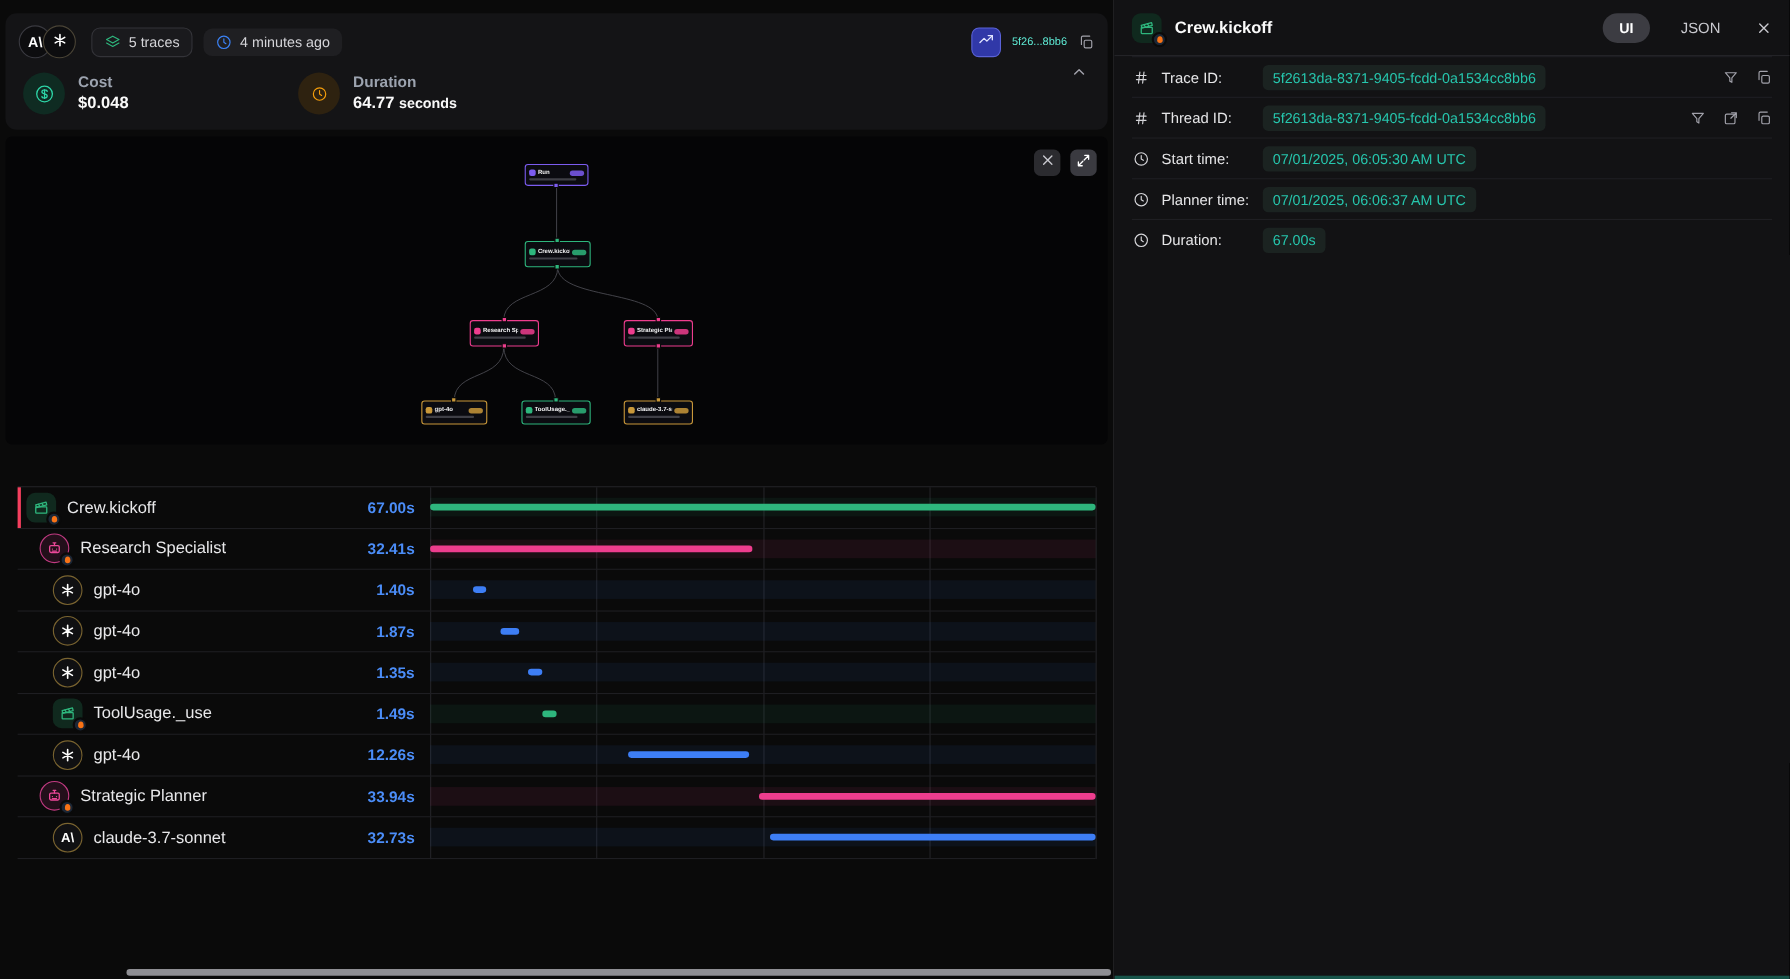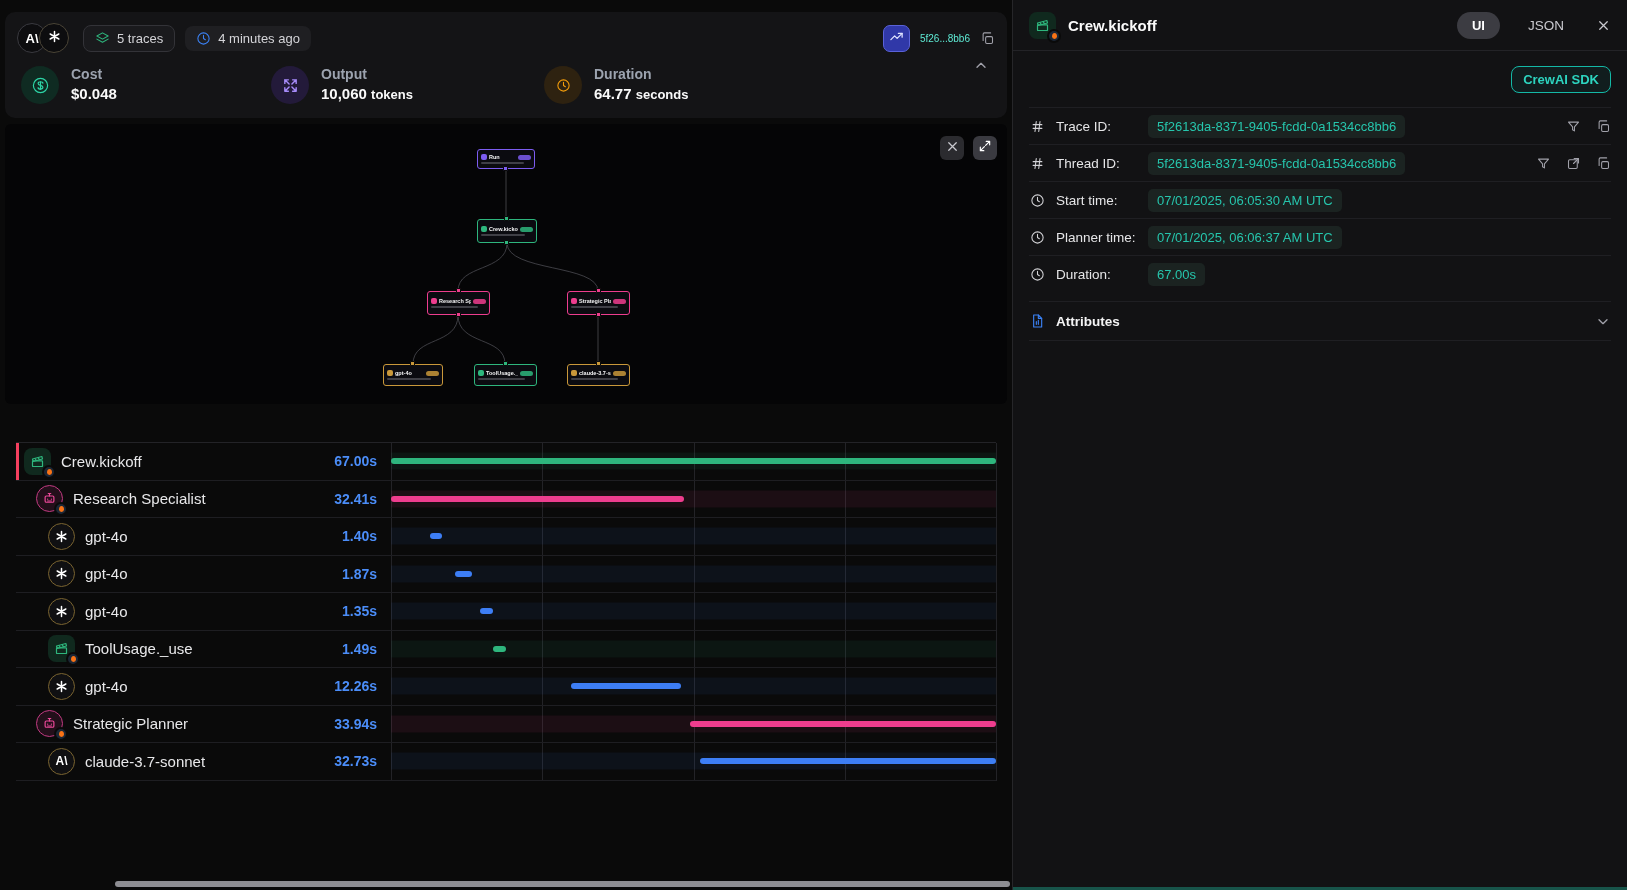--- a/index.html
+++ b/index.html
@@ -168,31 +168,20 @@
                 <circle cx="12" cy="12" r="9"></circle>
                 <path d="M12 7v10M15 9c0-1-1.3-1.7-3-1.7S9 8 9 9.5s1 2 3 2.4 3 1 3 2.4-1.3 2.2-3 2.2-3-.7-3-1.8"></path>
               </svg>
             </span>
     <div>
       <div class="stat-label">Cost</div>
       <div class="stat-value">$0.048</div>
     </div>
   </div>
   <div class="stat">
-    <span class="stat-ic" style="color:#a78bfa;background:#231a3a">
-              <svg width="17" height="17" viewBox="0 0 24 24" fill="none" stroke="currentColor" stroke-width="2" stroke-linecap="round" stroke-linejoin="round">
-                <path d="M4 4l6 6M4 9V4h5M20 20l-6-6M20 15v5h-5M20 4l-6 6M15 4h5v5M4 20l6-6M4 15v5h5"></path>
-              </svg>
-            </span>
-    <div>
-      <div class="stat-label">Output</div>
-      <div class="stat-value">10,060 <span class="unit">tokens</span></div>
-    </div>
-  </div>
-  <div class="stat">
     <span class="stat-ic" style="color:#f59e0b;background:#2e2210">
               <svg width="15" height="15" viewBox="0 0 24 24" fill="none" stroke="currentColor" stroke-width="1.7" stroke-linecap="round" stroke-linejoin="round">
                 <circle cx="12" cy="12" r="9"></circle>
                 <path d="M12 7v5l3 2"></path>
               </svg>
             </span>
     <div>
       <div class="stat-label">Duration</div>
       <div class="stat-value">64.77 <span class="unit">seconds</span></div>
     </div>
@@ -502,23 +491,20 @@
         <span class="tab-plain">JSON</span>
         <span class="rp-close ic" id="close-panel-ic">
             <svg width="15" height="15" viewBox="0 0 24 24" fill="none" stroke="currentColor" stroke-width="2" stroke-linecap="round" stroke-linejoin="round">
               <path d="M6 6l12 12M18 6L6 18"></path>
             </svg>
           </span>
       </div>
     </div>
     <div class="rp-div"></div>
     <div class="rp-body">
-      <div class="sdk-row">
-        <span class="sdk-badge">CrewAI SDK</span>
-      </div>
       <div id="fields">
   <div class="field">
     <span class="fic ic">
               <svg width="15" height="15" viewBox="0 0 24 24" fill="none" stroke="currentColor" stroke-width="1.7" stroke-linecap="round" stroke-linejoin="round">
                 <path d="M5 9h14M5 15h14M10 4L8 20M16 4l-2 16"></path>
               </svg>
             </span>
     <span class="flabel">Trace ID:</span>
     <span class="fvalue">5f2613da-8371-9405-fcdd-0a1534cc8bb6</span>
     <span class="factions">
@@ -590,33 +576,17 @@
               <svg width="15" height="15" viewBox="0 0 24 24" fill="none" stroke="currentColor" stroke-width="1.7" stroke-linecap="round" stroke-linejoin="round">
                 <circle cx="12" cy="12" r="9"></circle>
                 <path d="M12 7v5l3 2"></path>
               </svg>
             </span>
     <span class="flabel">Duration:</span>
     <span class="fvalue">67.00s</span>
     <span class="factions"></span>
   </div>
         </div>
-      <div class="attr-row">
-        <span class="fic ic" id="doc-ic">
-            <span style="color:#3b82f6">
-              <svg width="16" height="16" viewBox="0 0 24 24" fill="none" stroke="currentColor" stroke-width="1.7" stroke-linecap="round" stroke-linejoin="round">
-                <path d="M7 3h7l5 5v13H7z"></path>
-                <path d="M14 3v5h5M11 13v4M14 11v6"></path>
-              </svg>
-            </span>
-          </span>
-        <span class="attr-label">Attributes</span>
-        <span class="attr-chev ic" id="chevdown">
-            <svg width="16" height="16" viewBox="0 0 24 24" fill="none" stroke="currentColor" stroke-width="2" stroke-linecap="round" stroke-linejoin="round">
-              <path d="M6 10l6 6 6-6"></path>
-            </svg>
-          </span>
-      </div>
     </div>
     <div style="flex:1"></div>
     <div class="right-bottom-line"></div>
   </div>
 </div>
 
 </body></html>

